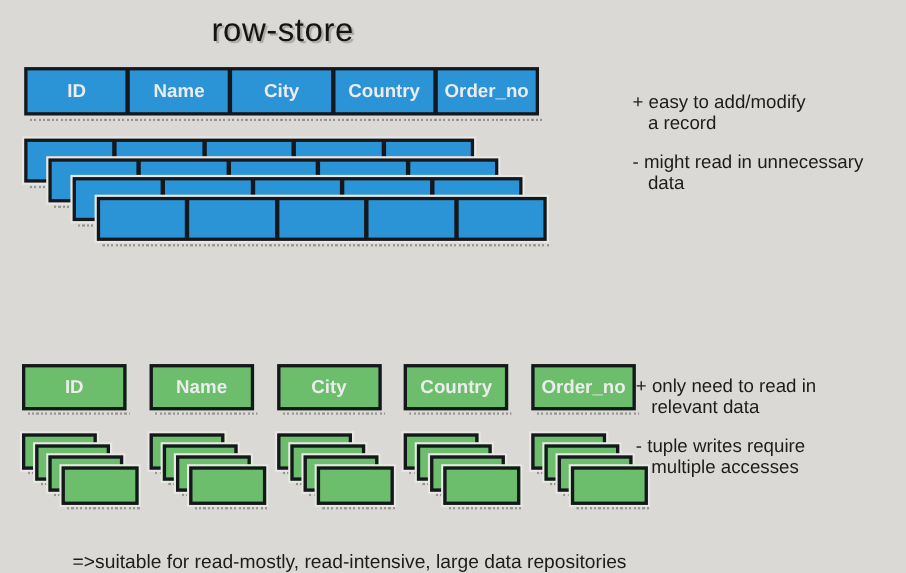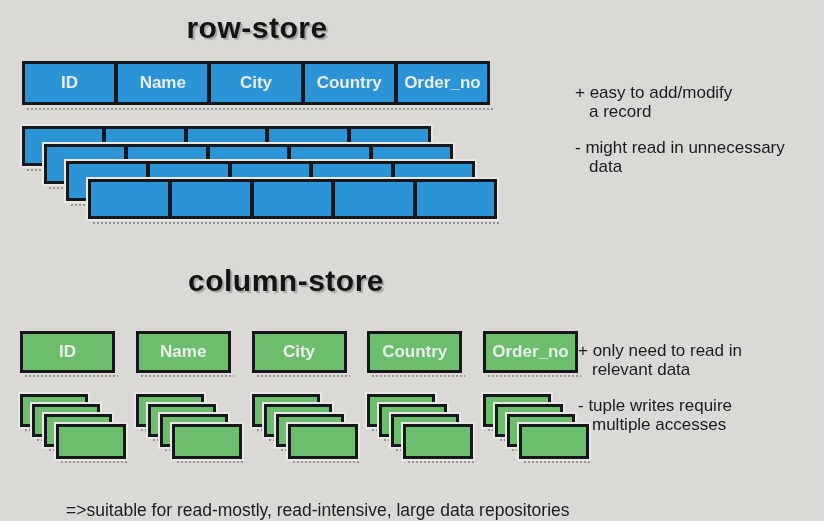--- a/index.html
+++ b/index.html
@@ -4,21 +4,21 @@
 <style>
   :root{
     --bg:#DBD9D5; --ink:#14171B; --row-cell:#2B94D7; --column-cell:#6CBE6C;
     --cell-text:#ECECEC; --text:#1C1C1C; --shadow:#96948F; --overlap:#E9E7E3;
   }
   *{margin:0;padding:0;box-sizing:border-box;}
   html,body{background:#cfcdc9;}
   body{font-family:"Liberation Sans", sans-serif;}
   .canvas{position:relative;width:824px;height:521px;background:var(--bg);overflow:hidden;}
 
-  .diagram-title{position:absolute;text-align:center;font-size:30px;font-weight:bold;
+  .diagram-title{position:absolute;text-align:center;font-size:30px;font-weight:normal;
     color:#141414;letter-spacing:0.5px;text-shadow:2px 2px 1px #a9a7a3;}
   #row-title{left:22px;top:11px;width:470px;}
   #col-title{left:30px;top:264px;width:512px;}
 
   
   .strip{position:absolute;display:flex;gap:4px;padding:3px;background:var(--ink);
     box-shadow:0 0 0 2px var(--overlap);}
   .strip::after{content:"";position:absolute;left:5px;bottom:-5px;right:-4px;height:2px;
     background:repeating-linear-gradient(90deg,var(--shadow) 0 2px,transparent 2px 4px);}
   .strip .cell{flex:1;background:var(--row-cell);display:flex;align-items:center;justify-content:center;
@@ -108,21 +108,20 @@
       <div class="ann">
         <div class="ann-line">+ easy to add/modify</div>
         <div class="ann-line cont">a record</div>
       </div>
       <div class="ann">
         <div class="ann-line">- might read in unnecessary</div>
         <div class="ann-line cont">data</div>
       </div>
     </div>
 
-  <div class="diagram-title" id="col-title">column-store</div>
 
   <div id="col-header">
       <div class="cbox">ID</div>
       <div class="cbox">Name</div>
       <div class="cbox">City</div>
       <div class="cbox">Country</div>
       <div class="cbox">Order_no</div>
     </div>
 
   <div id="col-stack">

